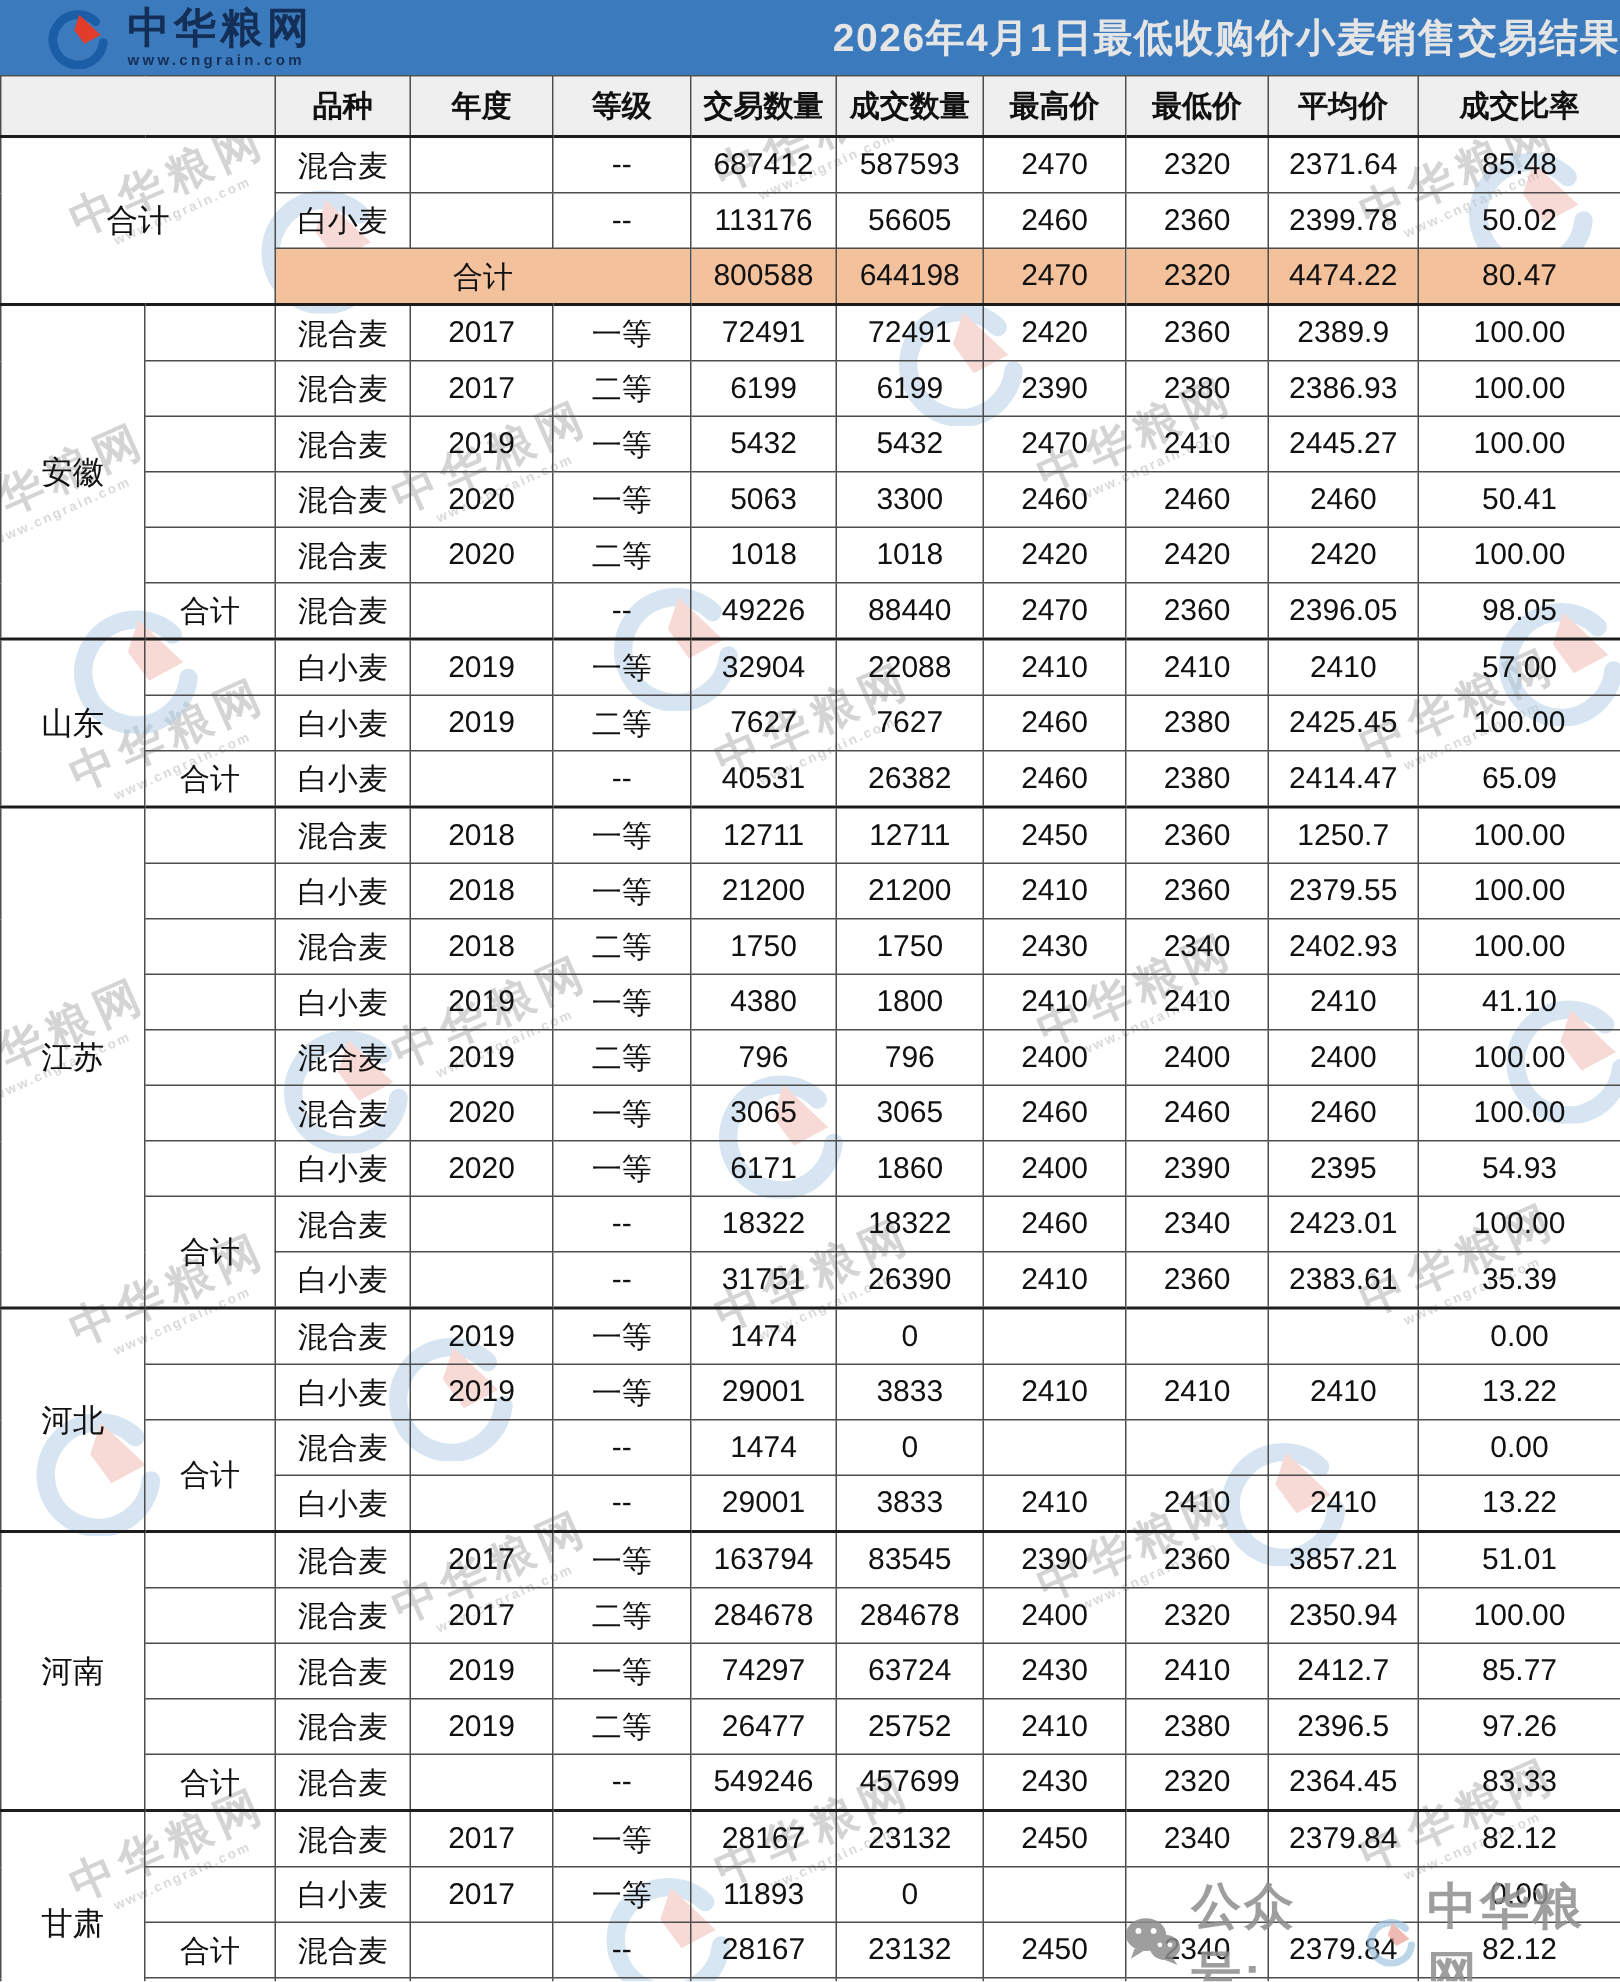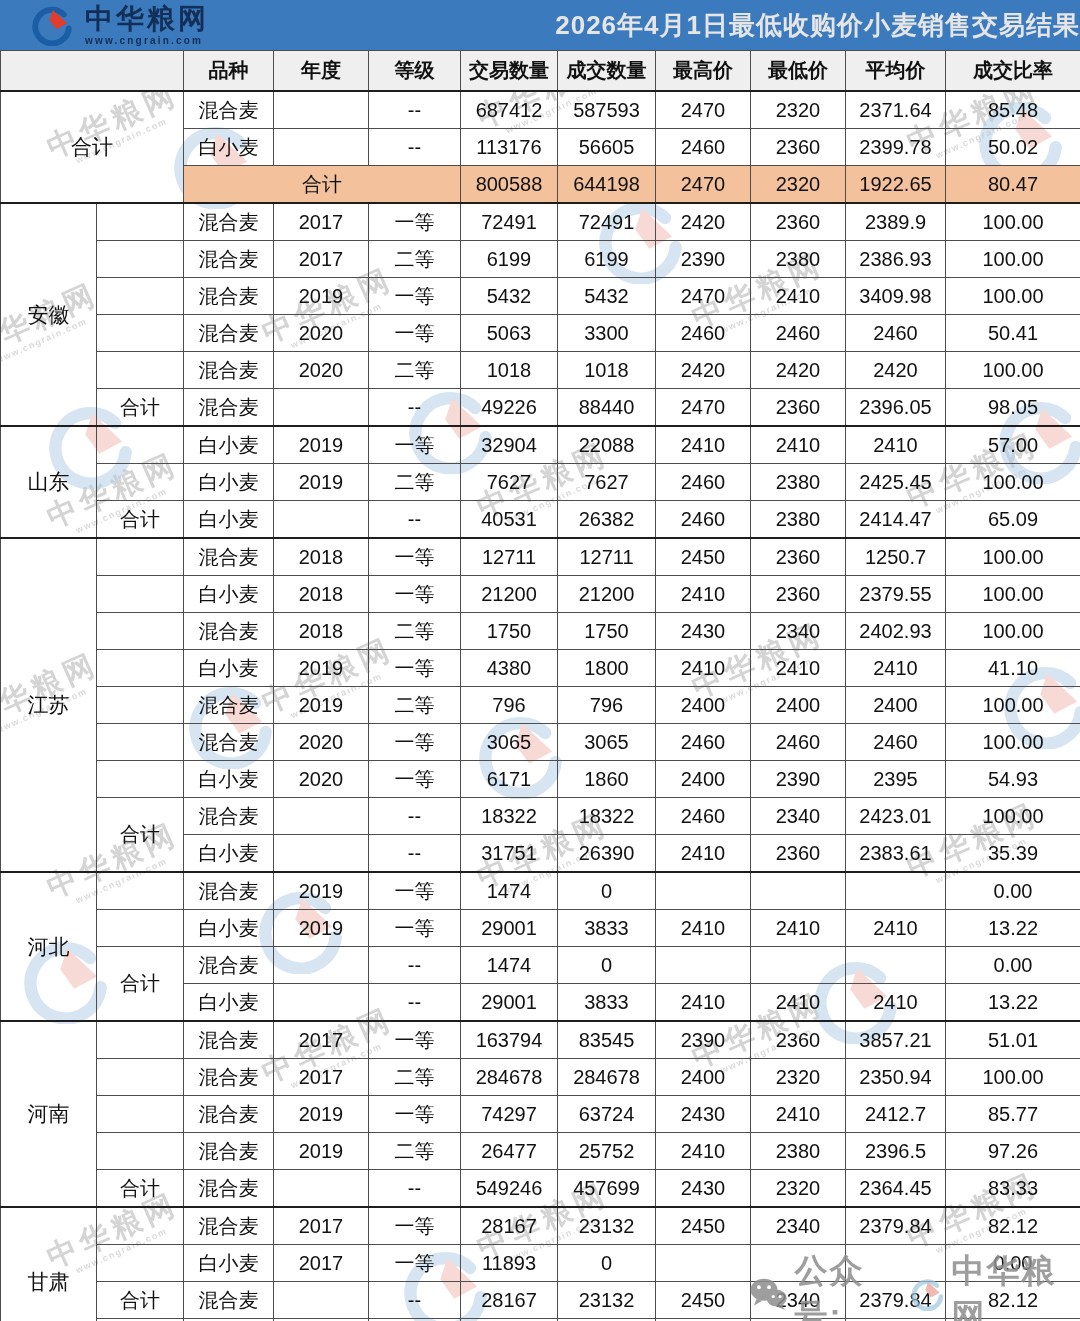--- a/index.html
+++ b/index.html
@@ -243,21 +243,21 @@
           <td>2360</td>
           <td>2399.78</td>
           <td>50.02</td>
         </tr>
         <tr class="highlight">
           <td colspan="3">合计</td>
           <td>800588</td>
           <td>644198</td>
           <td>2470</td>
           <td>2320</td>
-          <td>1922.65</td>
+          <td>4474.22</td>
           <td>80.47</td>
         </tr>
         <tr class="group-start">
           <td rowspan="6" colspan="1" class="region-cell">安徽</td>
           <td class="sub-cell"></td>
           <td>混合麦</td>
           <td>2017</td>
           <td>一等</td>
           <td>72491</td>
           <td>72491</td>
@@ -280,21 +280,21 @@
         </tr>
         <tr>
           <td class="sub-cell"></td>
           <td>混合麦</td>
           <td>2019</td>
           <td>一等</td>
           <td>5432</td>
           <td>5432</td>
           <td>2470</td>
           <td>2410</td>
-          <td>3409.98</td>
+          <td>2445.27</td>
           <td>100.00</td>
         </tr>
         <tr>
           <td class="sub-cell"></td>
           <td>混合麦</td>
           <td>2020</td>
           <td>一等</td>
           <td>5063</td>
           <td>3300</td>
           <td>2460</td>

